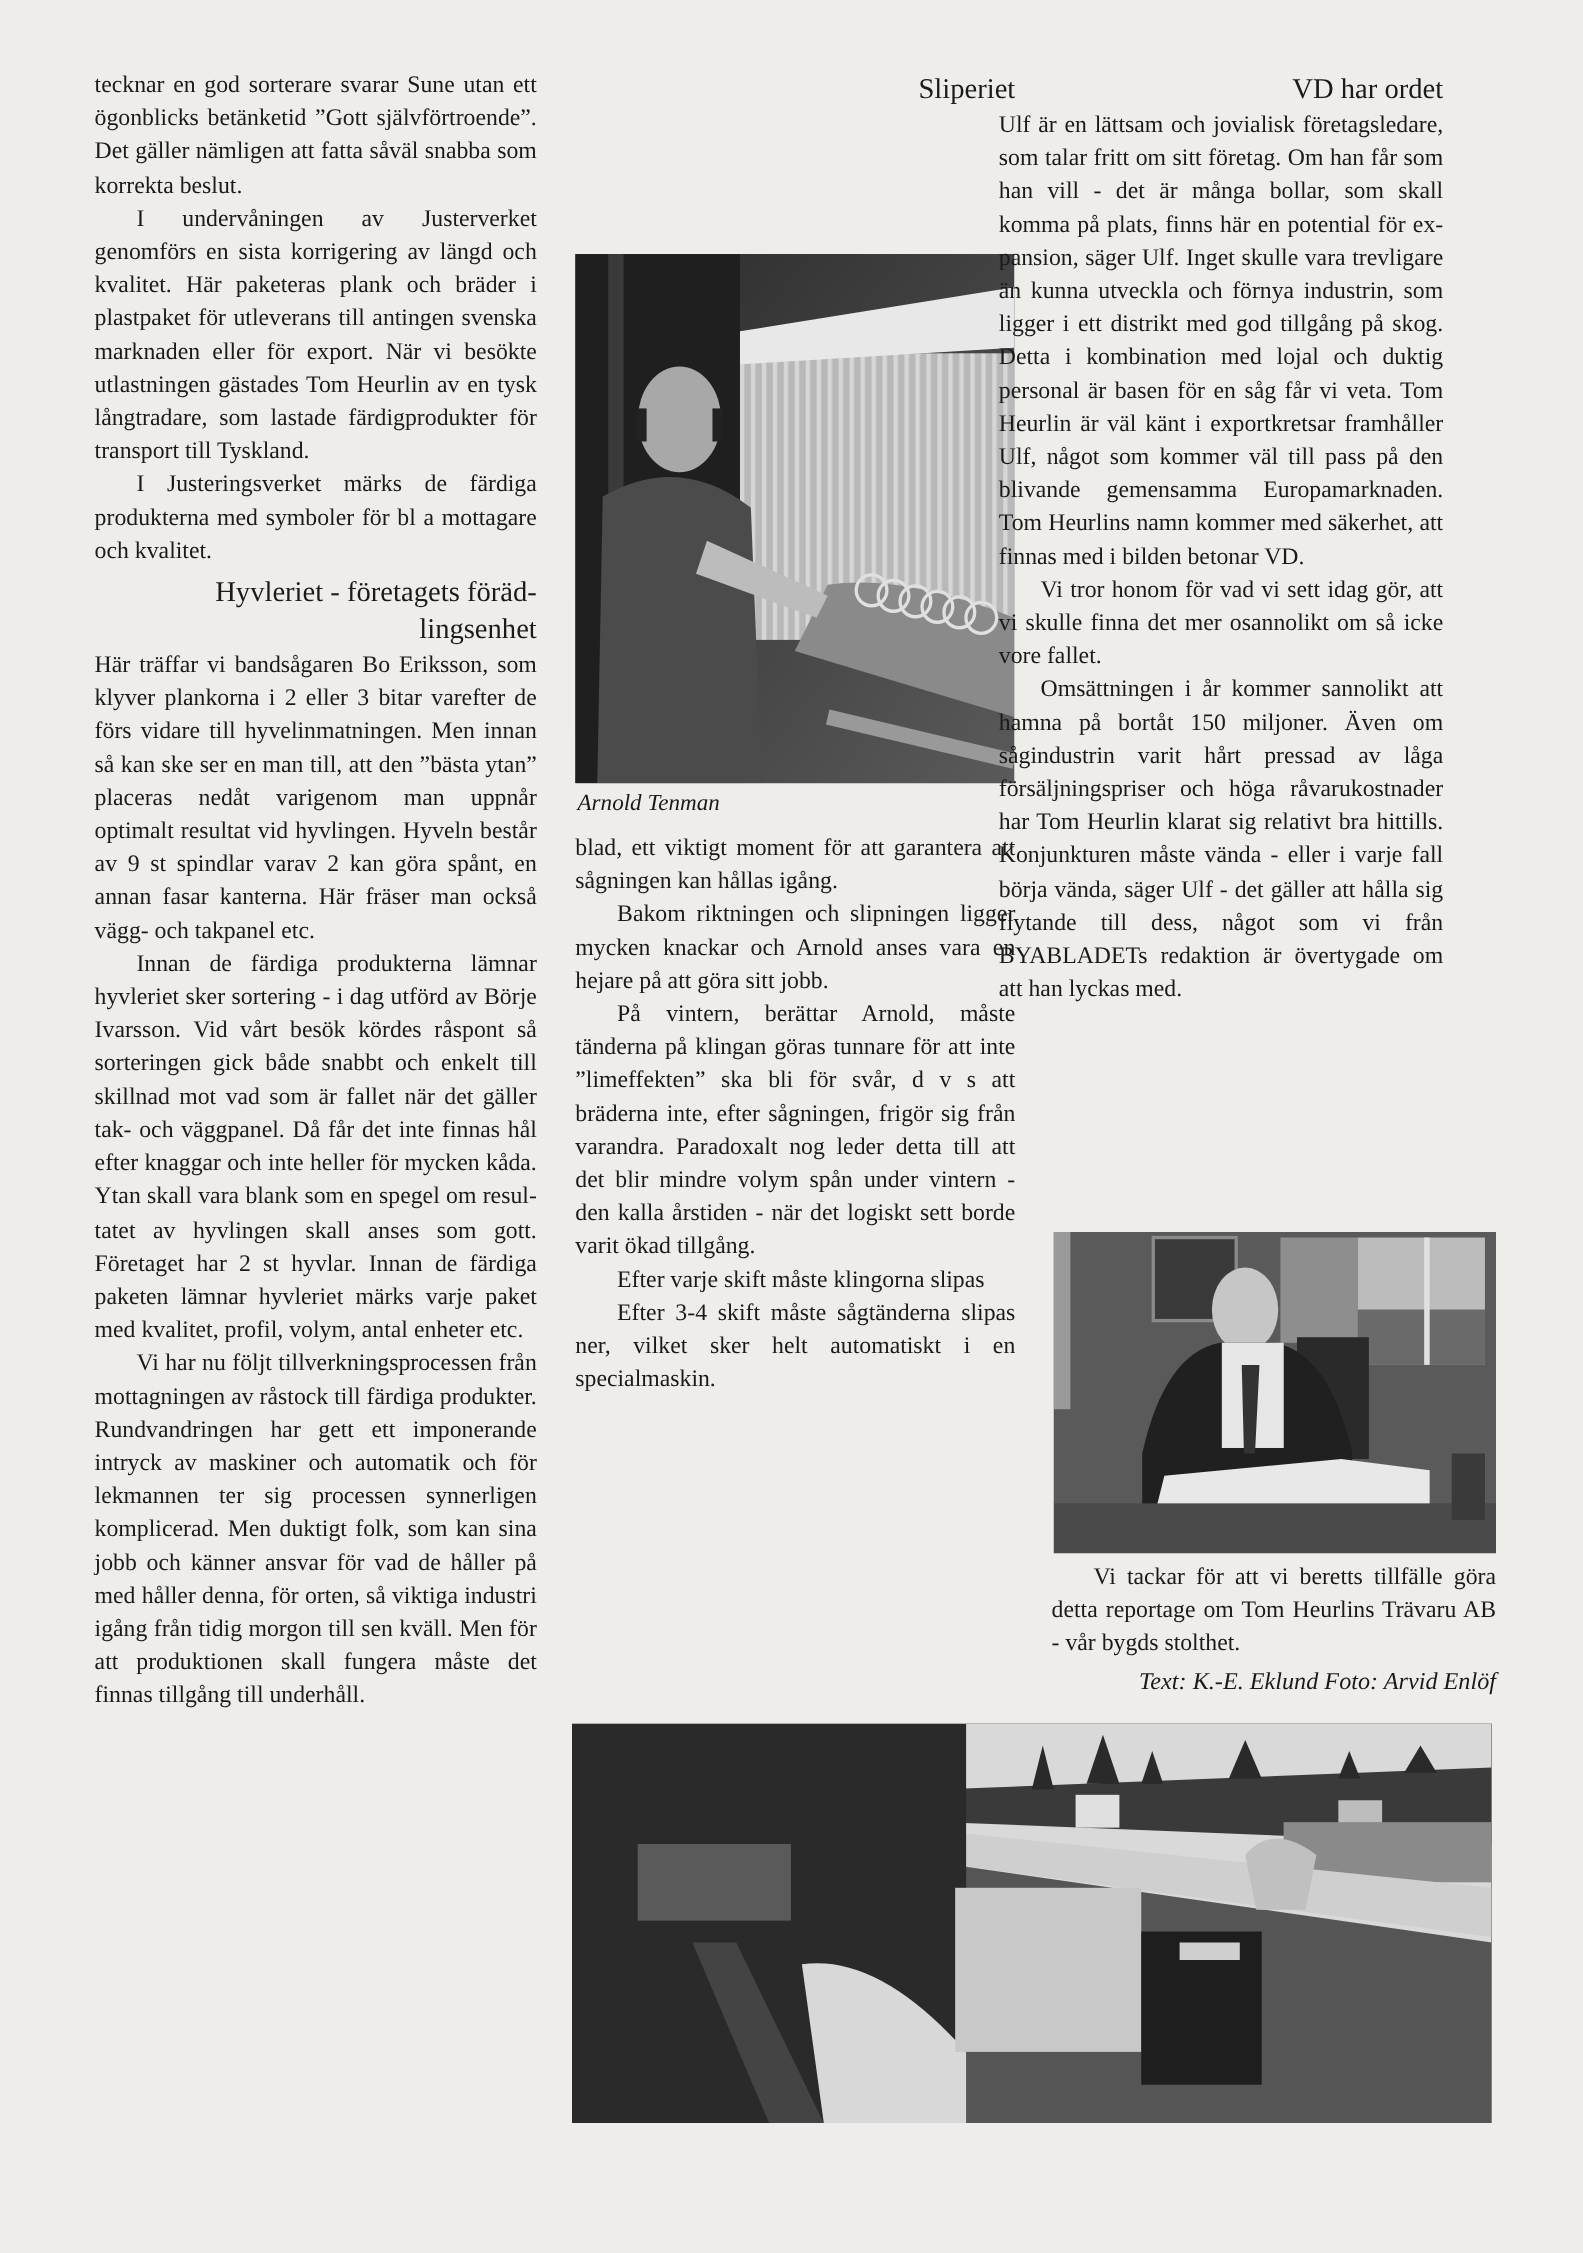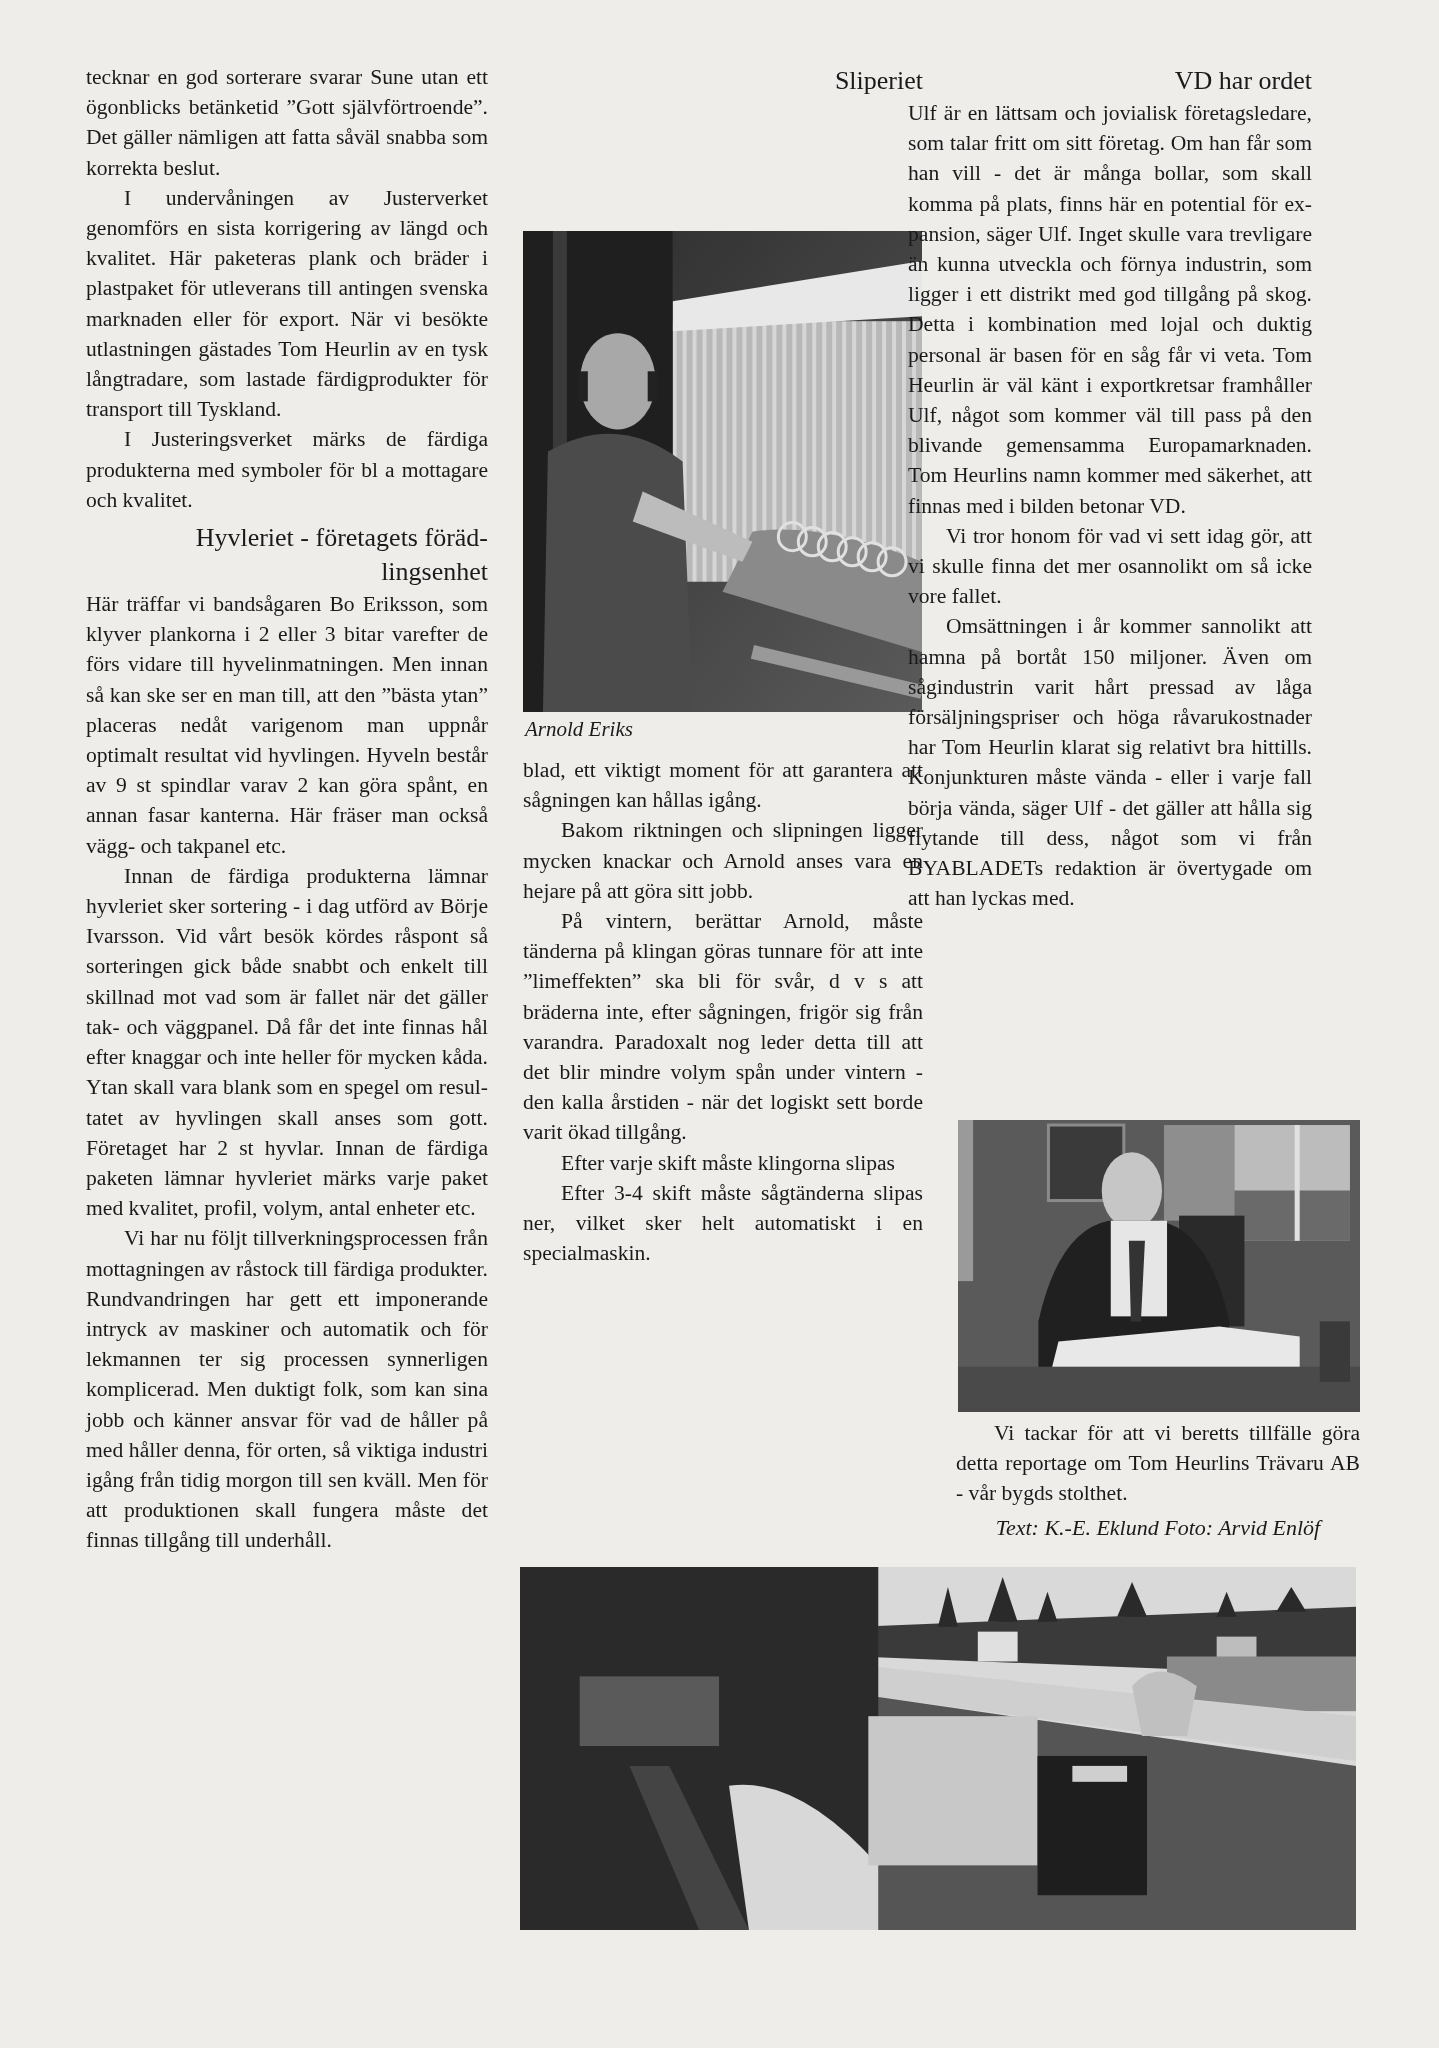--- a/index.html
+++ b/index.html
@@ -38,21 +38,21 @@
     position: absolute;
     font-style: italic;
     font-size: 21px;
     line-height: 28px;
   }
   .credit {
     font-style: italic;
     font-size: 22px;
     line-height: 30px;
     margin-top: 4px;
-    text-align: center;
+    text-align: right;
   }
   .photo {
     position: absolute;
     overflow: hidden;
     background: #333;
   }
   .photo svg { display: block; width: 100%; height: 100%; }
   #photo-sliperiet { left: 523px; top: 231px; width: 399px; height: 481px; }
   #photo-vd { left: 958px; top: 1120px; width: 402px; height: 292px; }
   #photo-truck { left: 520px; top: 1567px; width: 836px; height: 363px; }
@@ -101,21 +101,21 @@
         <circle cx="370" cy="330" r="14"></circle>
     </g>
     <path d="M230 420 L400 460" stroke="#999" stroke-width="14"></path>
     <ellipse cx="95" cy="150" rx="38" ry="48" fill="#a8a8a8"></ellipse>
     <rect x="55" y="140" width="10" height="30" fill="#222"></rect>
     <rect x="125" y="140" width="10" height="30" fill="#222"></rect>
     <path d="M25 220 Q95 180 160 230 L170 480 L20 480 Z" fill="#4b4b4b"></path>
     <path d="M120 260 L230 310 L220 330 L110 290 Z" fill="#bcbcbc"></path>
   </svg>
 </div>
-<div class="caption" style="left:525px; top:715px;">Arnold Eriks</div>
+<div class="caption" style="left:525px; top:715px;">Arnold Tenman</div>
 
 <div class="col col-mid-bot">
   <p>blad, ett viktigt moment för att ga­rantera att sågningen kan hållas igång.</p>
   <p class="indent">Bakom riktningen och slipningen ligger mycken knackar och Arnold anses vara en hejare på att göra sitt jobb.</p>
   <p class="indent">På vintern, berättar Arnold, måste tänderna på klingan göras tunnare för att inte ”limeffekten” ska bli för svår, d v s att bräderna inte, efter sågning­en, frigör sig från varandra. Parado­xalt nog leder detta till att det blir mindre volym spån under vintern - den kalla årstiden - när det logiskt sett borde varit ökad tillgång.</p>
   <p class="indent">Efter varje skift måste klingorna slipas</p>
   <p class="indent">Efter 3-4 skift måste sågtänderna slipas ner, vilket sker helt automa­tiskt i en specialmaskin.</p>
 </div>
 
 <div class="col col-right-top">

